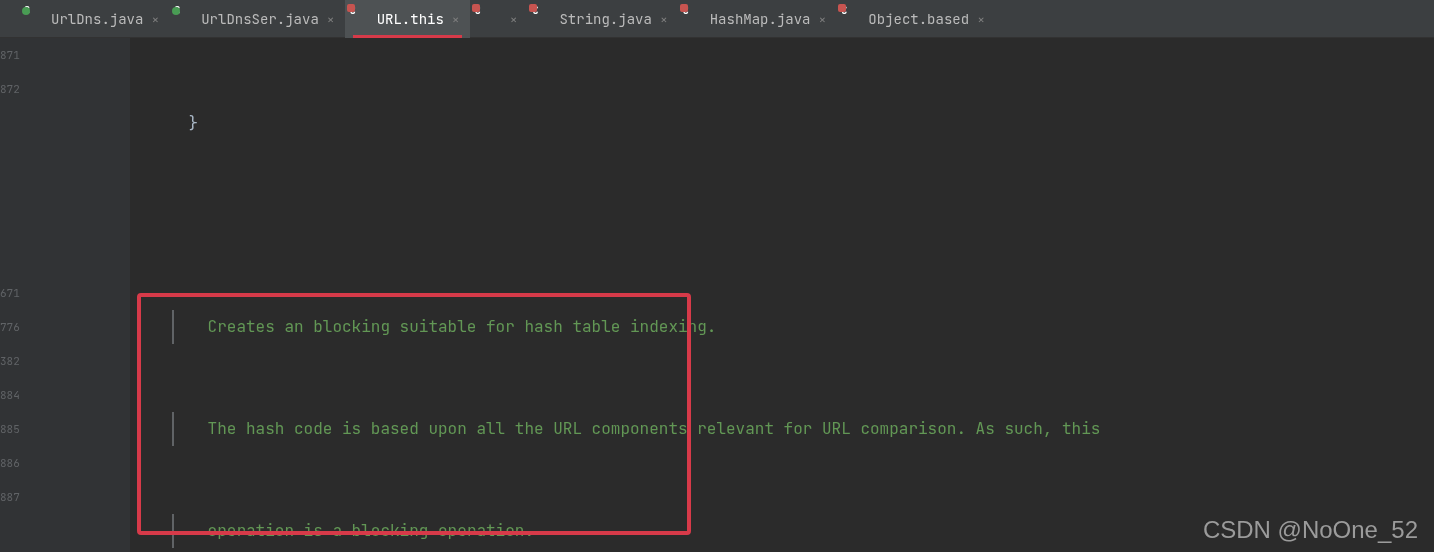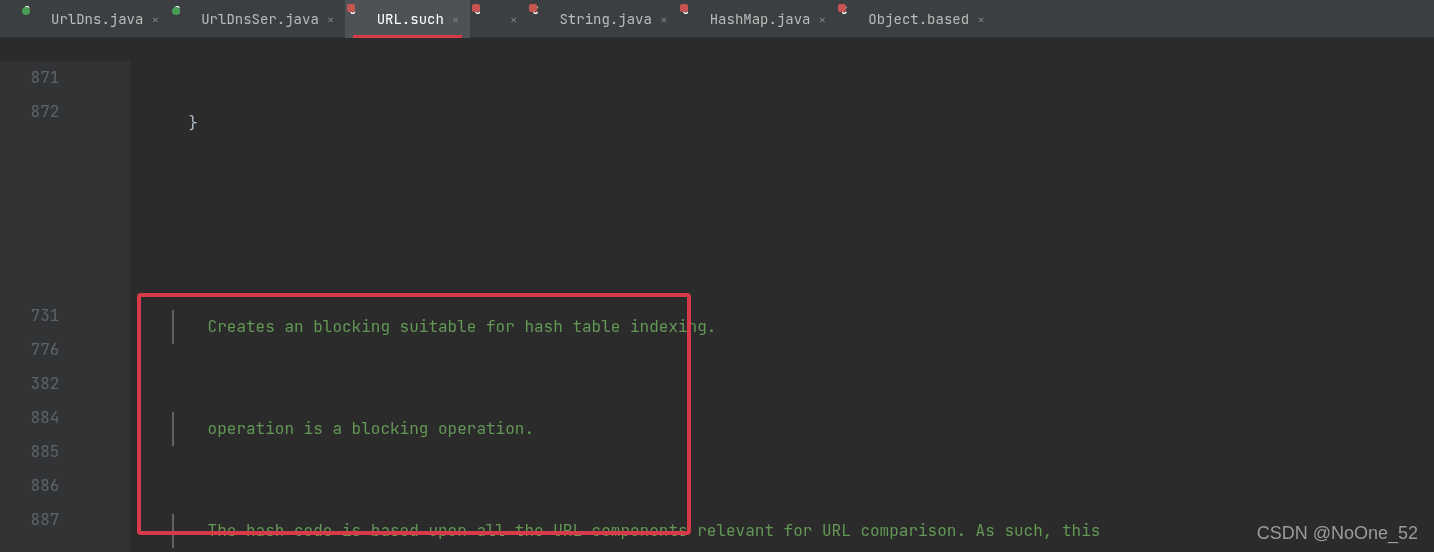--- a/index.html
+++ b/index.html
@@ -54,26 +54,25 @@
   content:"";
   position:absolute;right:-3px;top:-3px;width:8px;height:8px;
   background:#499c54;border-radius:50%;
 }
 
 .editor{display:flex;height:calc(100% - 38px)}
 .gutter{
   width:130px;
   background:#313335;
   color:#606366;
-  text-align:center;
+  text-align:left;
   padding-right:40px;
-  font-size:16px;
+  font-size:11px;
   line-height:34px;
   user-select:none;
-  margin-top:23px;
 }
 .gutter .ln{height:34px;position:relative}
 .code{
   flex:1;
   background:#2b2b2b;
   line-height:34px;
   font-size:16px;
   color:#a9b7c6;
   padding-left:20px;
   position:relative;
@@ -89,42 +88,42 @@
 .anno{
   position:absolute;
   left:137px;top:293px;
   width:554px;height:242px;
   border:4px solid #d73a49;
   border-radius:4px;
   pointer-events:none;
 }
 .watermark{
   position:absolute;right:16px;bottom:8px;
-  color:#9b9b9b;font-size:18px;
+  color:#9b9b9b;font-size:24px;
   font-family:"Segoe UI",sans-serif;
   margin-top:10px;
 }
 </style>
 </head>
 <body>
 
 <div class="tabbar">
   <div class="tab">
     <span class="icon"><span class="java-icon refresh-badge"></span></span>
     <span>UrlDns.java</span>
     <span class="close">×</span>
   </div>
   <div class="tab">
     <span class="icon"><span class="java-icon refresh-badge"></span></span>
     <span>UrlDnsSer.java</span>
     <span class="close">×</span>
   </div>
   <div class="tab active">
     <span class="icon"><span class="java-icon lock-badge"></span></span>
-    <span>URL.such</span>
+    <span>URL.this</span>
     <span class="close">×</span>
   </div>
   <div class="tab">
     <span class="icon"><span class="java-icon lock-badge"></span></span>
     <span class="close">×</span>
   </div>
   <div class="tab">
     <span class="icon"><span class="java-icon lock-badge"></span></span>
     <span>String.java</span>
     <span class="close">×</span>
@@ -144,35 +143,35 @@
 <div class="editor">
 
   <div class="gutter">
     <div class="ln">871</div>
     <div class="ln">872</div>
     <div class="ln"></div>
     <div class="ln"></div>
     <div class="ln"></div>
     <div class="ln"></div>
     <div class="ln"></div>
-    <div class="ln">731</div>
+    <div class="ln">671</div>
     <div class="ln">776</div>
     <div class="ln">382</div>
     <div class="ln">884</div>
     <div class="ln">885</div>
     <div class="ln">886</div>
     <div class="ln">887</div>
   </div>
 
   <div class="code">
     <div class="row">    <span>}</span></div>
     <div class="row"></div>
     <div class="row doc-border">      <span class="doc">Creates an blocking suitable for hash table indexing.</span></div>
+    <div class="row doc-border">      <span class="doc">The hash code is based upon all the URL components relevant for URL comparison. As such, this</span></div>
     <div class="row doc-border">      <span class="doc">operation is a blocking operation.</span></div>
-    <div class="row doc-border">      <span class="doc">The hash code is based upon all the URL components relevant for URL comparison. As such, this</span></div>
     
     
     
     
     
     
     
     
     
   </div>

